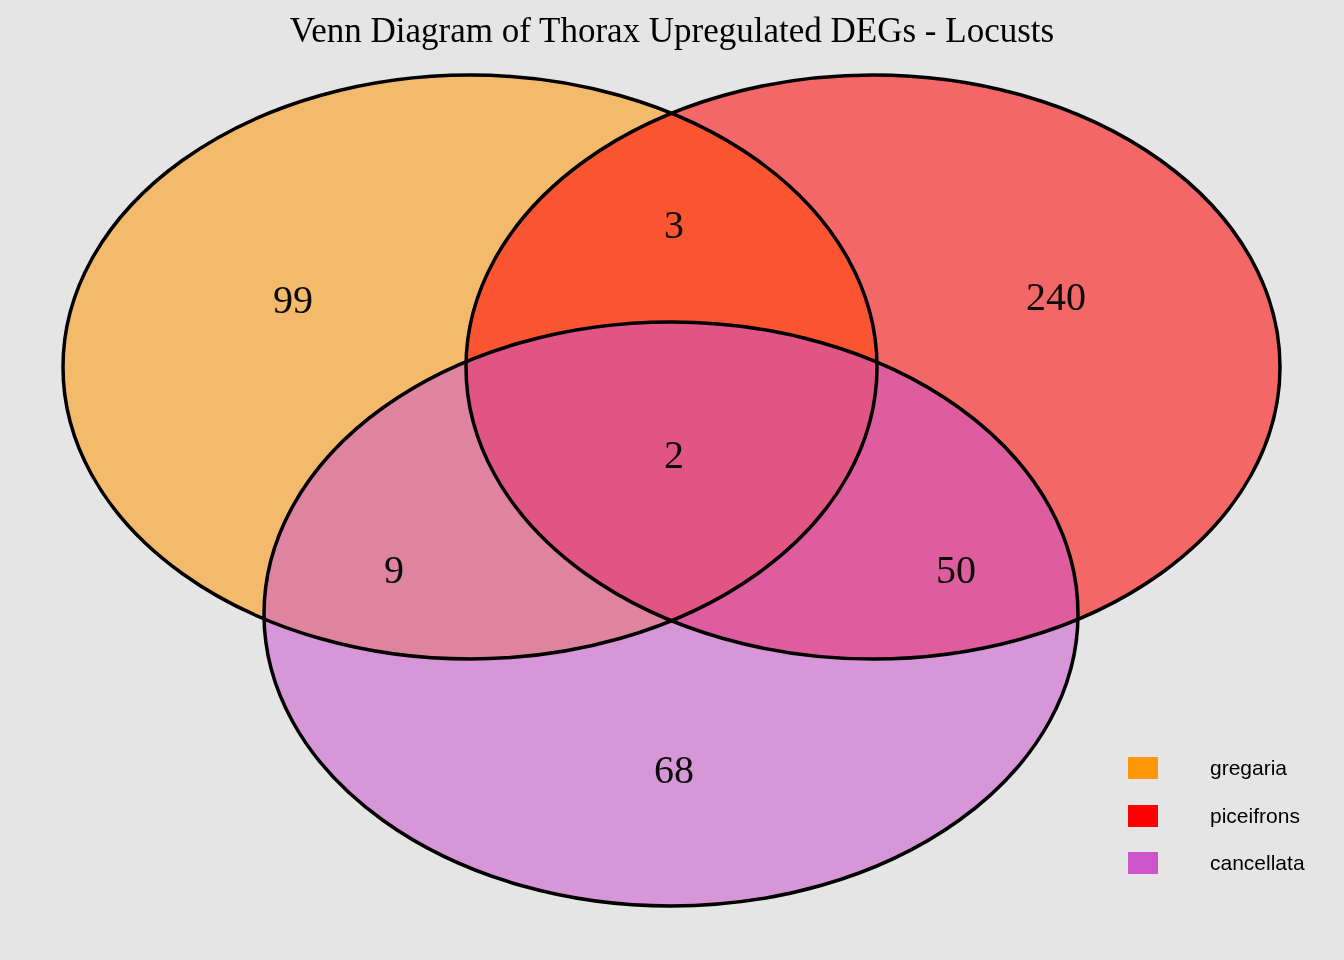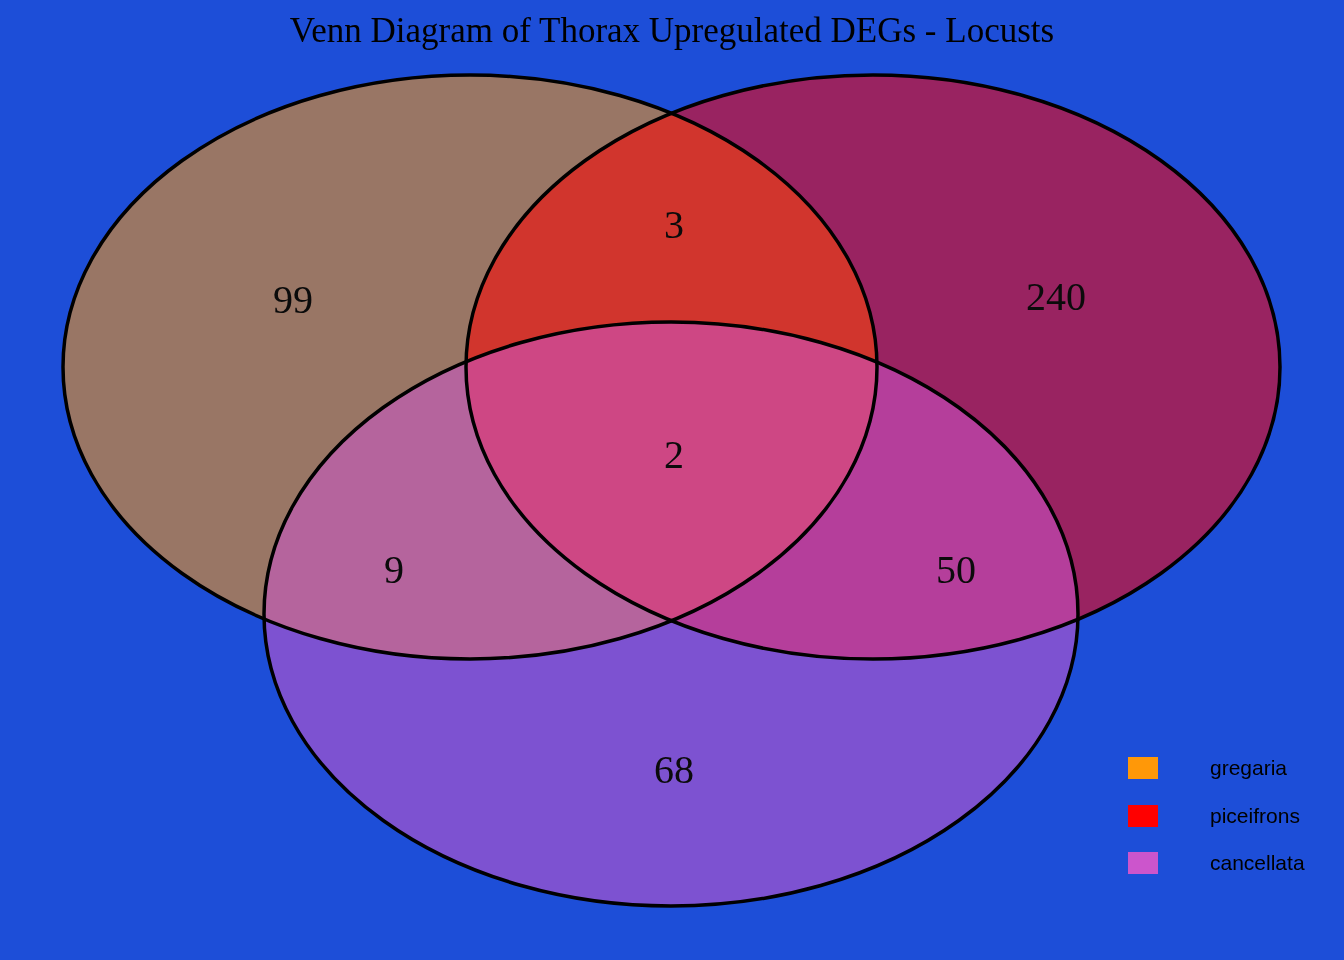--- a/index.html
+++ b/index.html
@@ -7,21 +7,21 @@
     padding: 0;
     background: #ffffff;
     width: 1344px;
     height: 960px;
     overflow: hidden;
   }
   .figure {
     position: relative;
     width: 1344px;
     height: 960px;
-    background: #1d4ed8;
+    background: #e5e5e5;
   }
   svg {
     display: block;
   }
   .title-text {
     font-family: "Liberation Serif", "DejaVu Serif", serif;
     font-size: 35px;
     fill: #000000;
   }
   .count-label {

